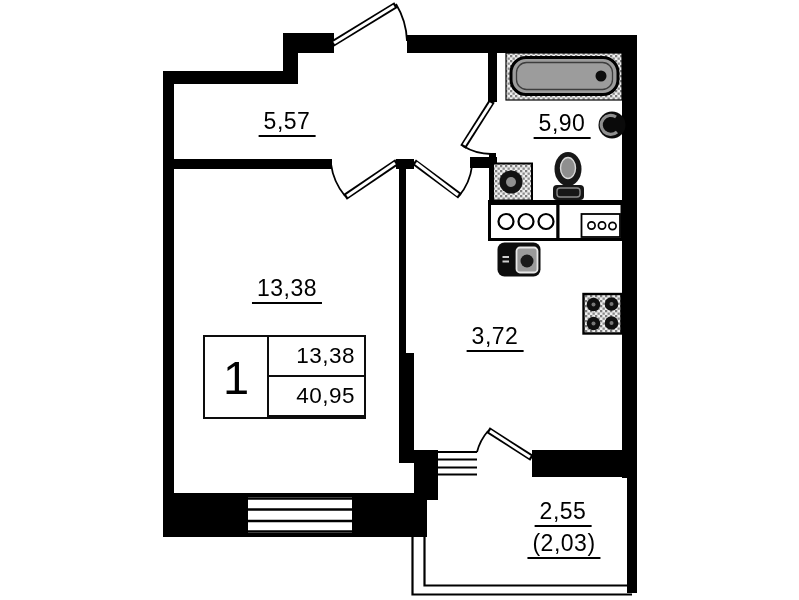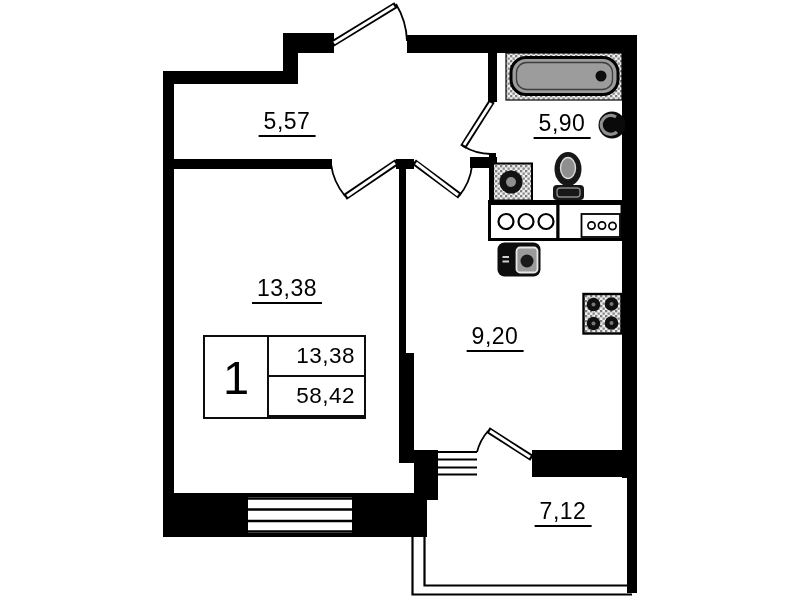--- a/index.html
+++ b/index.html
@@ -184,26 +184,27 @@
       </g>
     </g>
   </svg>
 
   <div class="area-label" style="left:287px; top:109px">5,57</div>
 
   <div class="area-label" style="left:562px; top:111px">5,90</div>
 
   <div class="area-label" style="left:287px; top:276px">13,38</div>
 
-  <div class="area-label" style="left:495px; top:324px">9,20</div>
-
-  <div class="area-label" style="left:563px; top:499px">7,12</div>
-
+  <div class="area-label" style="left:495px; top:324px">3,72</div>
+
+  <div class="area-label" style="left:563px; top:499px">2,55</div>
+
+  <div class="area-label sub" style="left:564px; top:531px">(2,03)</div>
 
   <div class="legend">
     <div class="legend-left">1</div>
     <div class="legend-right">
       <div class="legend-cell b1">13,38</div>
-      <div class="legend-cell b2">58,42</div>
+      <div class="legend-cell b2">40,95</div>
     </div>
   </div>
 
 </div>
 
 </body></html>

